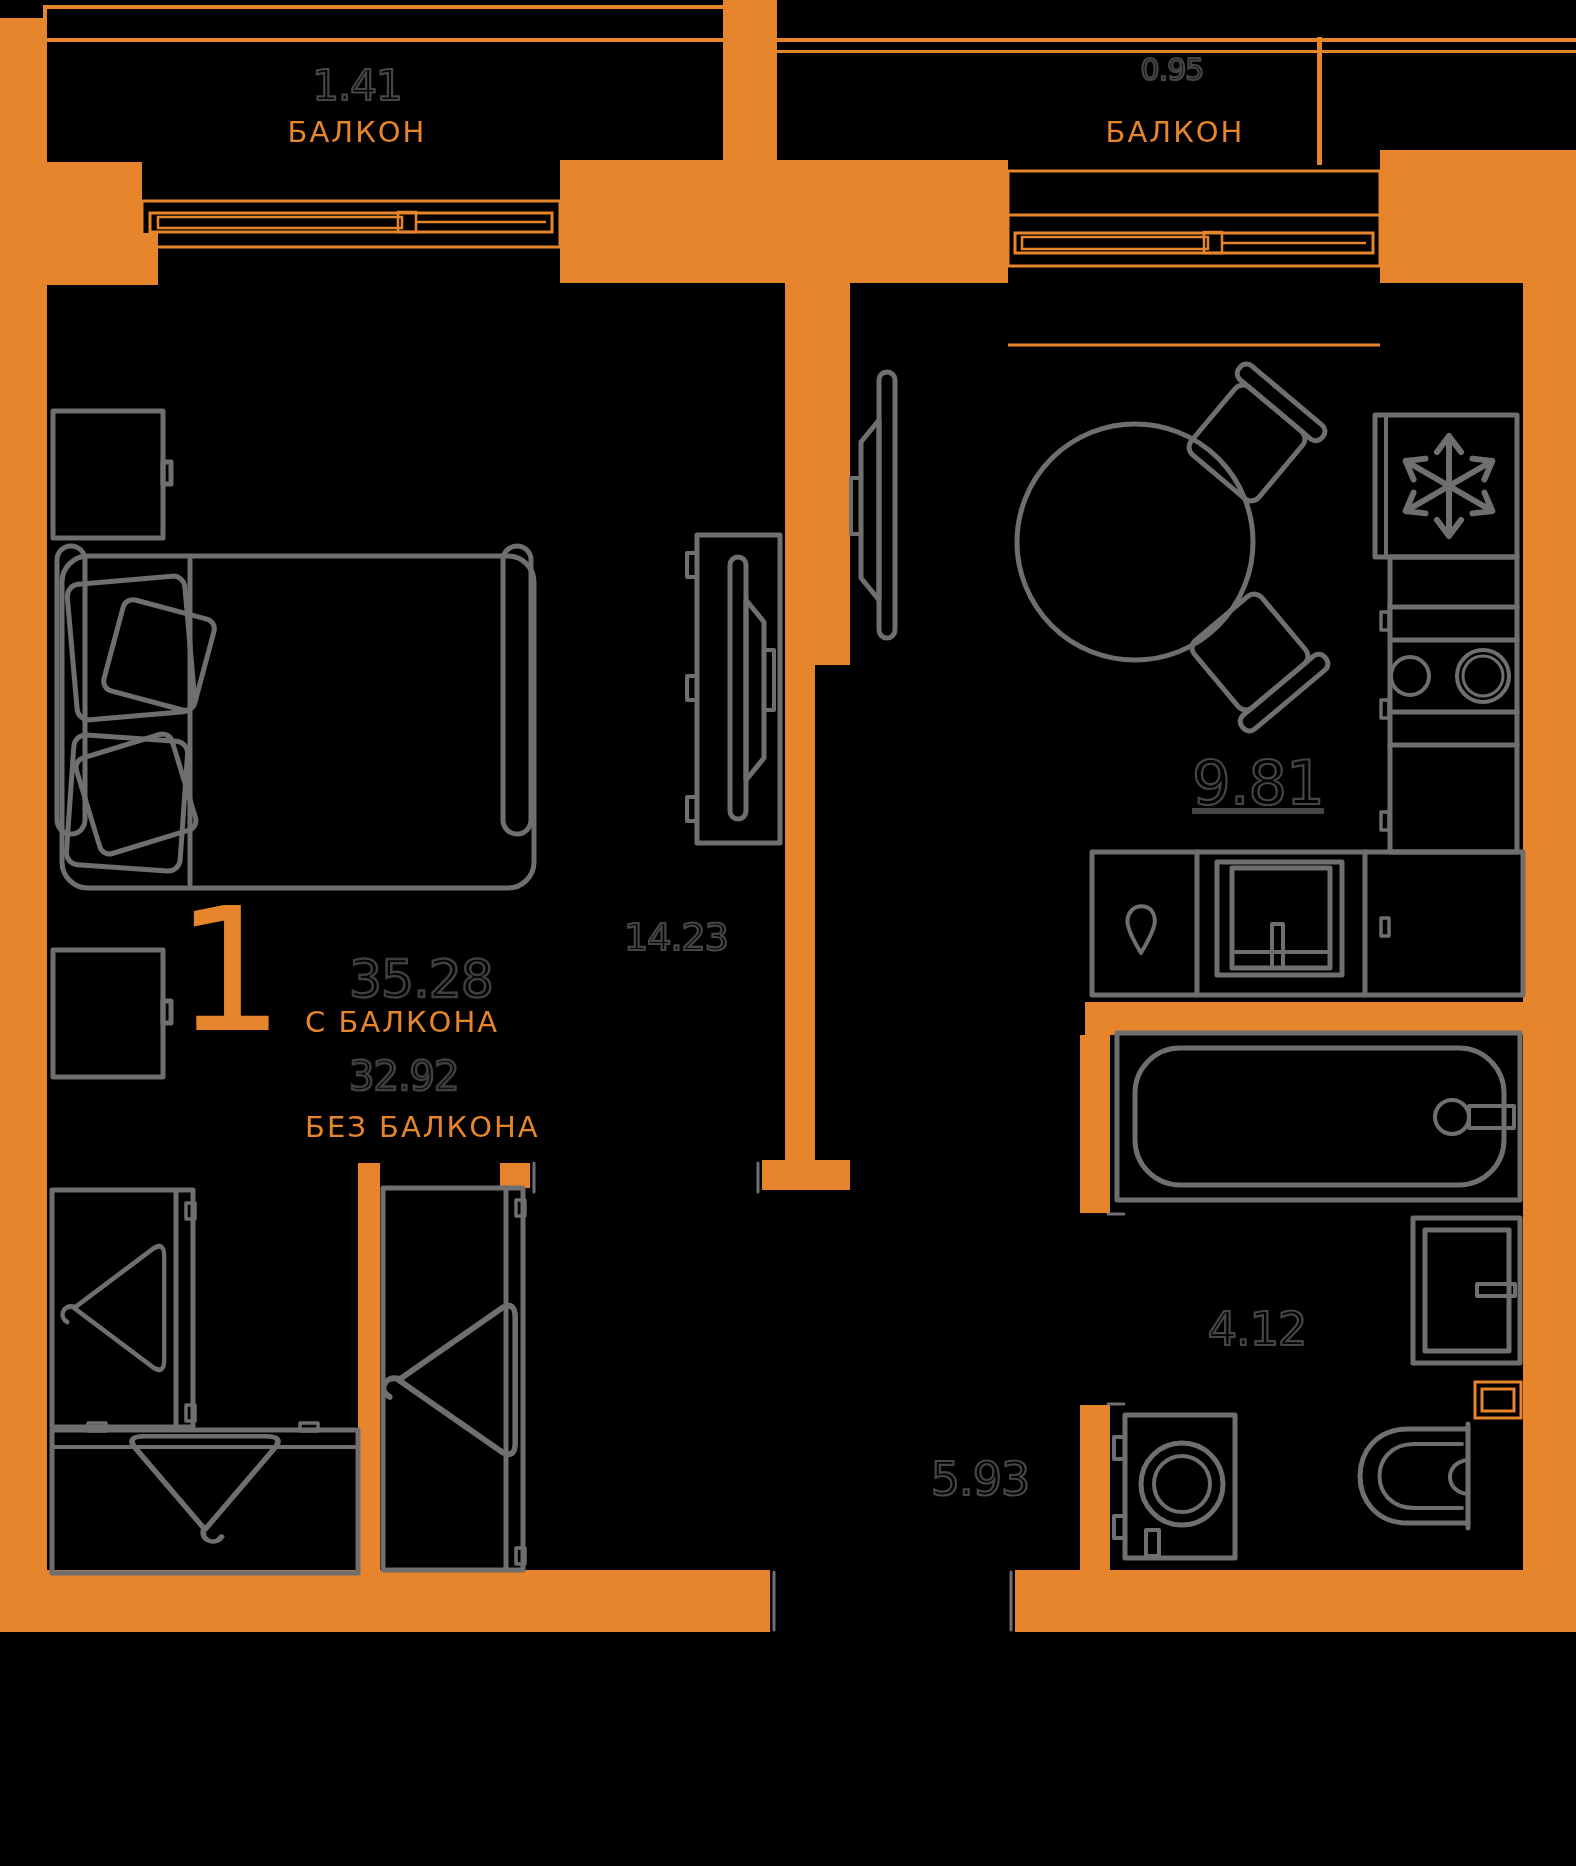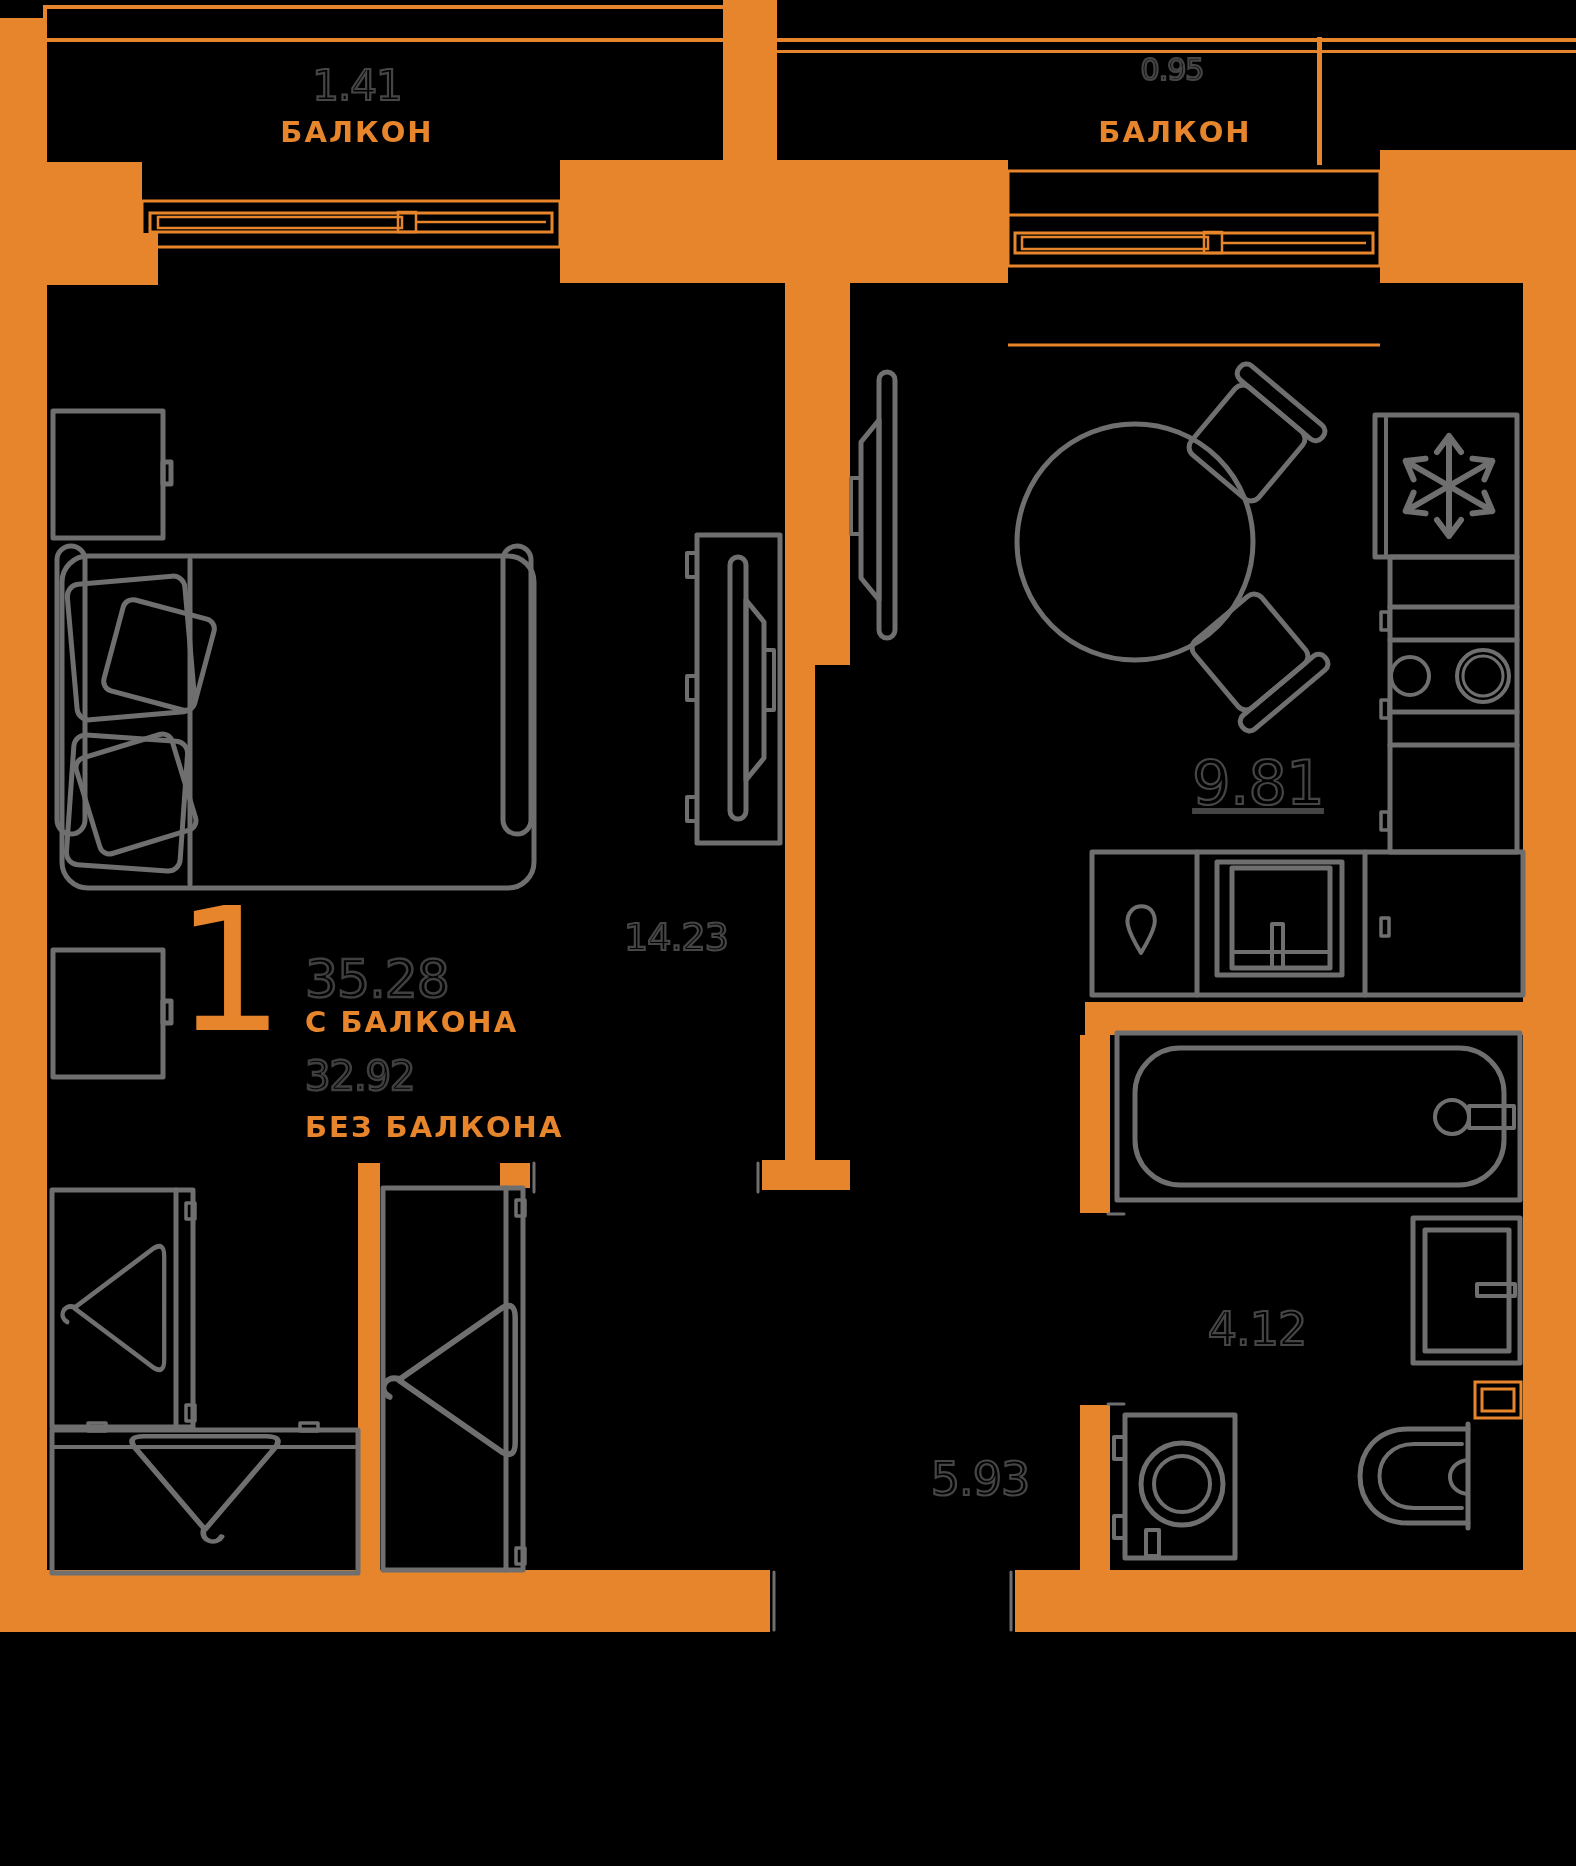--- a/index.html
+++ b/index.html
@@ -3,22 +3,22 @@
 <meta charset="utf-8">
 <style>
   html,body{margin:0;padding:0;background:#000;}
   #canvas{position:relative;width:1576px;height:1866px;background:#000;overflow:hidden;
           font-family:"DejaVu Sans",sans-serif;}
   .wall{position:absolute;background:#E6852B;}
   .thin{position:absolute;background:#E6852B;}
   .label{position:absolute;transform:translateX(-50%);white-space:nowrap;line-height:1;}
   .area-num{color:transparent;-webkit-text-stroke:2.2px #454545;font-weight:500;letter-spacing:-1px;}
   .area-big{color:transparent;-webkit-text-stroke:2.5px #3F3F3F;font-weight:500;letter-spacing:-1px;
-            position:absolute;white-space:nowrap;line-height:1;}
-  .orange-text{color:#E6852B;font-weight:700;letter-spacing:2px;}
+            position:absolute;white-space:nowrap;line-height:1;margin-left:44px;}
+  .orange-text{color:#E6852B;font-weight:400;letter-spacing:2px;}
   .apt-info{position:absolute;white-space:nowrap;line-height:1;}
   svg{position:absolute;left:0;top:0;}
 </style>
 </head>
 <body>
 
 <div id="canvas">
 
   <div class="wall" style="left:0;top:18px;width:47px;height:1614px;"></div>
   <div class="wall" style="left:47px;top:162px;width:95px;height:123px;"></div>

